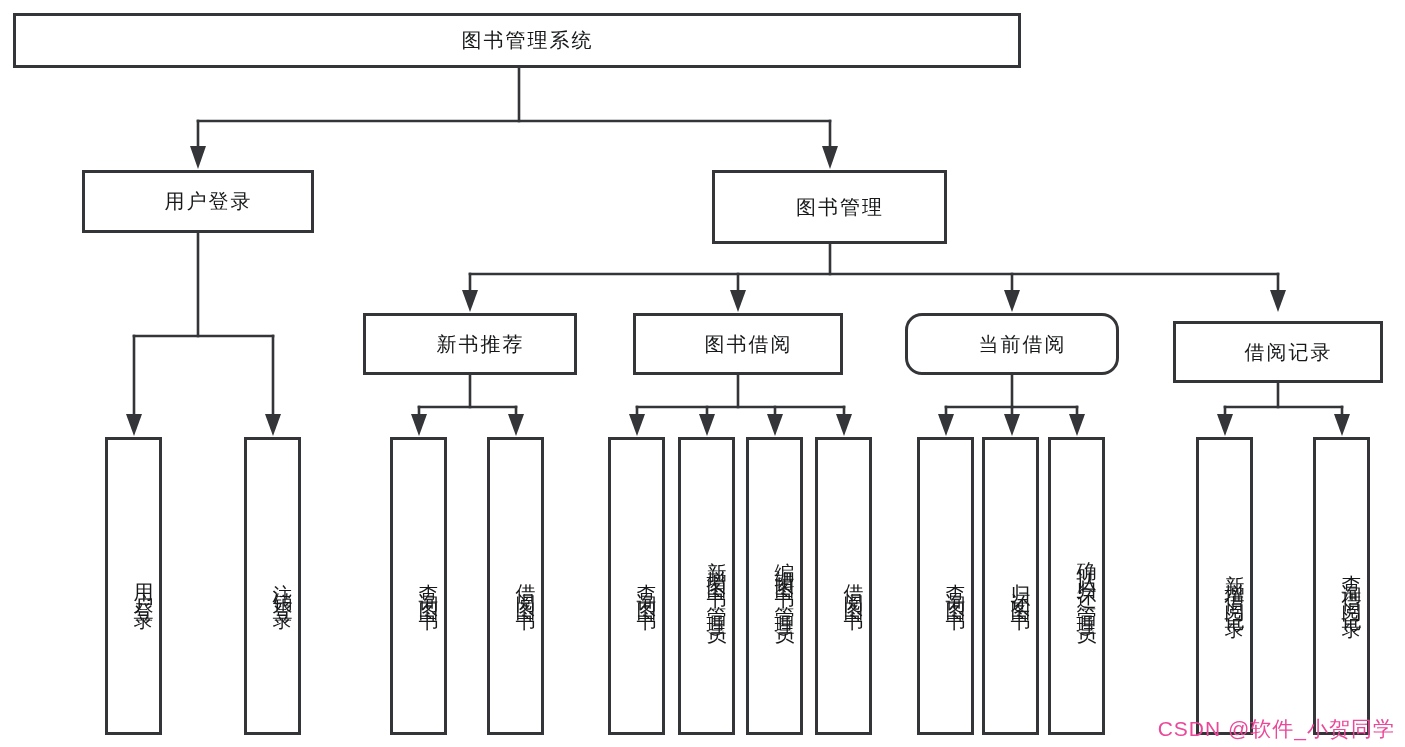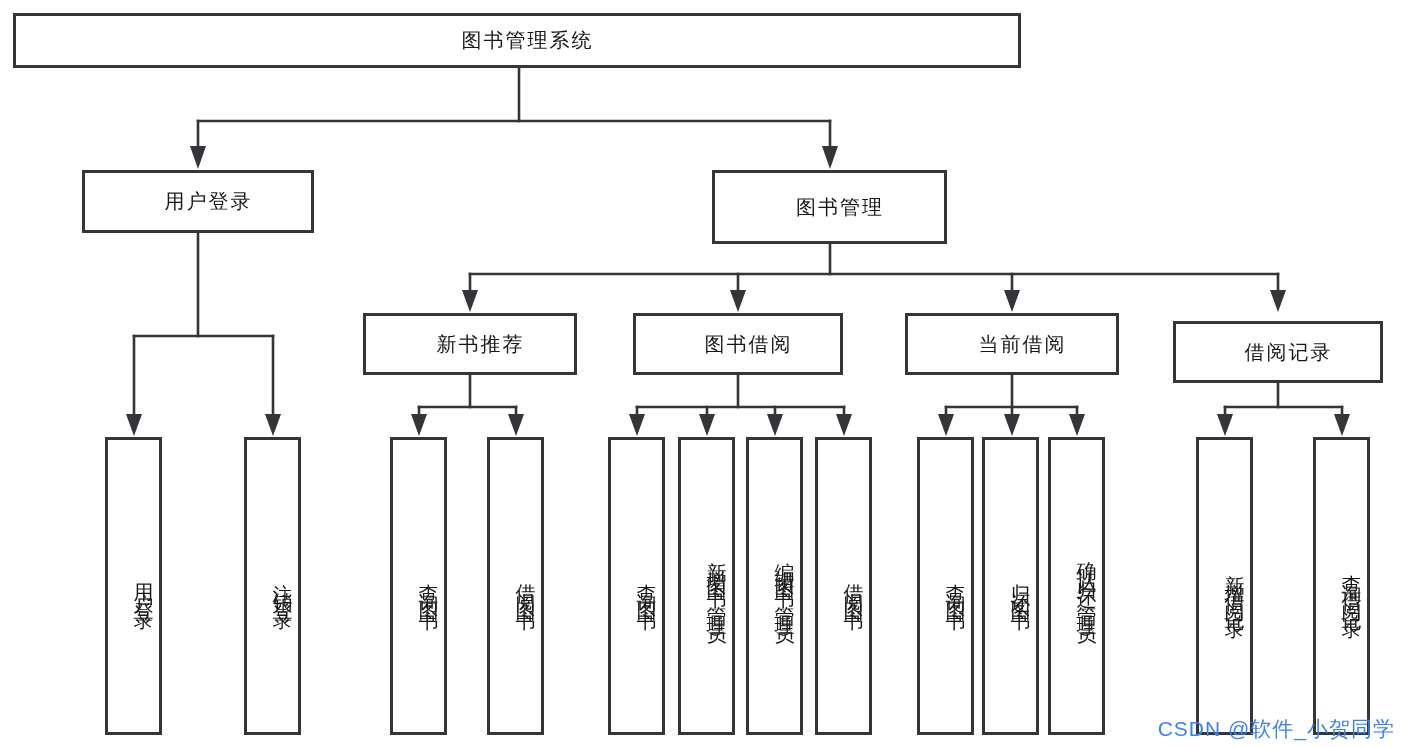--- a/index.html
+++ b/index.html
@@ -28,34 +28,34 @@
     font-size:20px;
     letter-spacing:9px;
     line-height:1;
   }
   
   .b-root{left:13px;top:13px;width:1008px;height:55px;}
   .b-login{left:82px;top:170px;width:232px;height:63px;}
   .b-mgmt{left:712px;top:170px;width:235px;height:74px;}
   .b-newrec{left:363px;top:313px;width:214px;height:62px;}
   .b-borrow{left:633px;top:313px;width:210px;height:62px;}
-  .b-current{left:905px;top:313px;width:214px;height:62px;}
+  .b-current{left:905px;top:313px;width:214px;height:62px;border-radius:17px;}
   .b-records{left:1173px;top:321px;width:210px;height:62px;}
   
   .leaf{top:437px;width:57px;height:298px;}
   .l-1{left:105px;}  .l-2{left:244px;}
   .l-3{left:390px;}  .l-4{left:487px;}
   .l-5{left:608px;}  .l-6{left:678px;}  .l-7{left:746px;}  .l-8{left:815px;}
   .l-9{left:917px;}  .l-10{left:982px;} .l-11{left:1048px;}
   .l-12{left:1196px;}.l-13{left:1313px;}
   .watermark{
     position:absolute;
     right:10px;top:715px;
     font-size:21px;
-    color:#3b82f6;
+    color:#ec4899;
     letter-spacing:1px;
     white-space:nowrap;
   }
 </style>
 </head>
 <body>
 
 <div id="stage">
 
   <svg id="wires" viewBox="0 0 1405 747" xmlns="http://www.w3.org/2000/svg">

